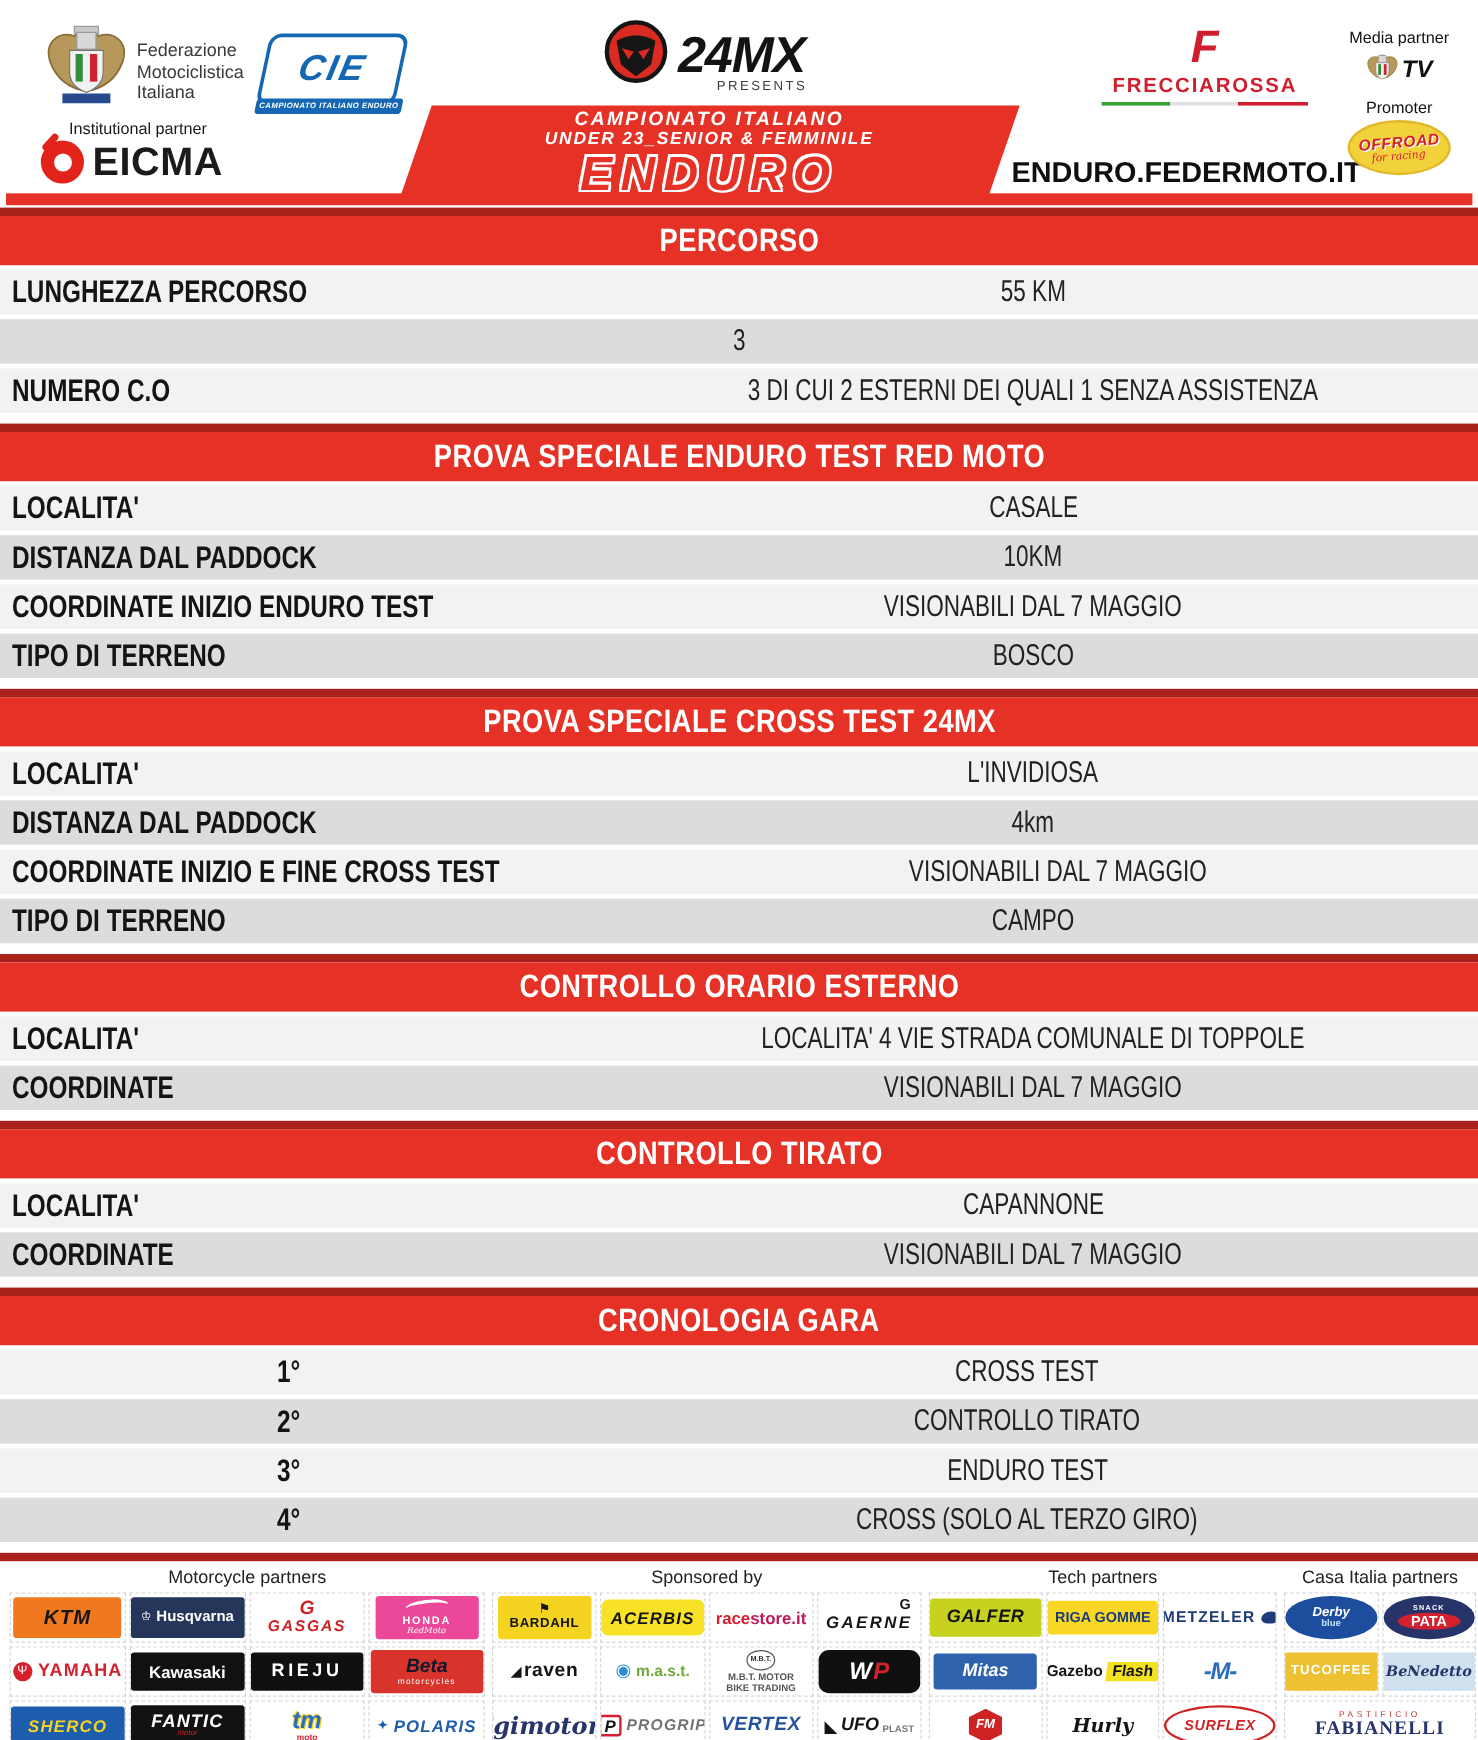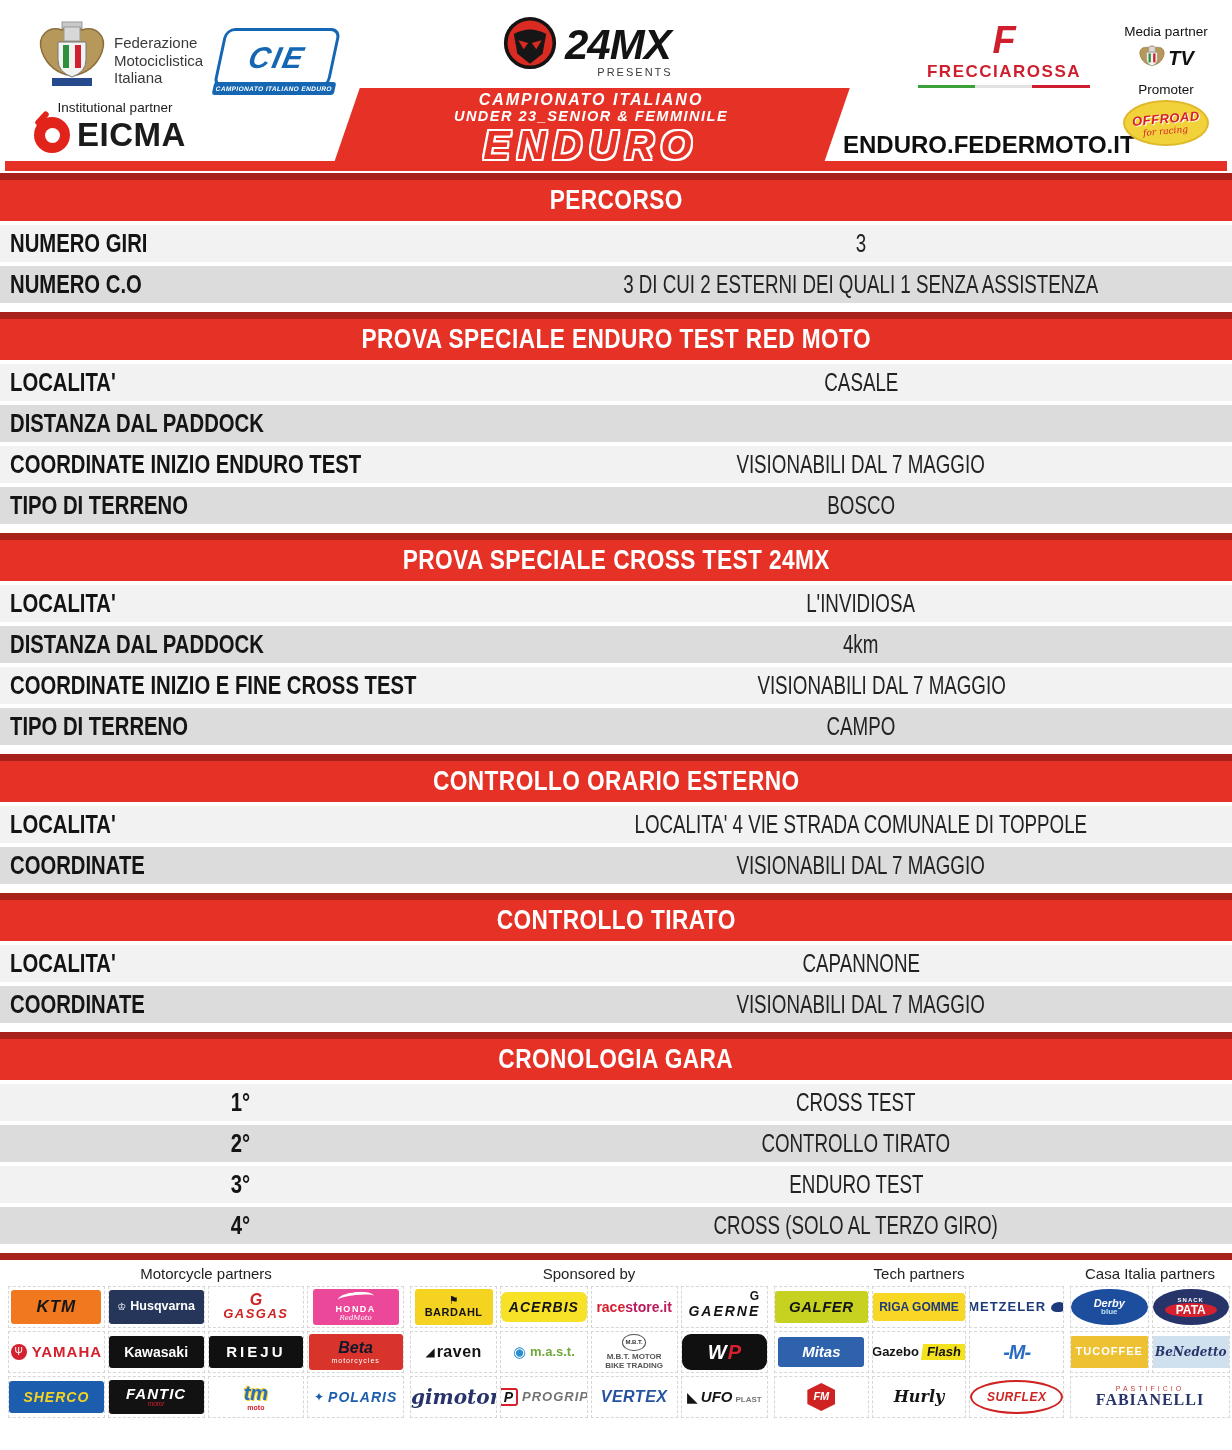--- a/index.html
+++ b/index.html
@@ -308,25 +308,30 @@
 
   <main class="tables">
 
     <section class="section">
       <div class="sec-rule"></div>
       <div class="sec-head">
           <span class="cond">PERCORSO</span>
         </div>
       <div class="rows">
 
-
-          <div class="row">
-            <div class="row-label">
-              <span class="cond">NUMERO GIRI</span>
-            </div>
+          <div class="row">
+            <div class="row-label">
+              <span class="cond">LUNGHEZZA PERCORSO</span>
+            </div>
+            <div class="row-value">
+              <span class="cond">55 KM</span>
+            </div>
+          </div>
+
+          <div class="row">
             <div class="row-value">
               <span class="cond">3</span>
             </div>
           </div>
 
           <div class="row">
             <div class="row-label">
               <span class="cond">NUMERO C.O</span>
             </div>
             <div class="row-value">
@@ -349,20 +354,23 @@
             </div>
             <div class="row-value">
               <span class="cond">CASALE</span>
             </div>
           </div>
 
           <div class="row">
             <div class="row-label">
               <span class="cond">DISTANZA DAL PADDOCK</span>
             </div>
+            <div class="row-value">
+              <span class="cond">10KM</span>
+            </div>
           </div>
 
           <div class="row">
             <div class="row-label">
               <span class="cond">COORDINATE INIZIO ENDURO TEST</span>
             </div>
             <div class="row-value">
               <span class="cond">VISIONABILI DAL 7 MAGGIO</span>
             </div>
           </div>

